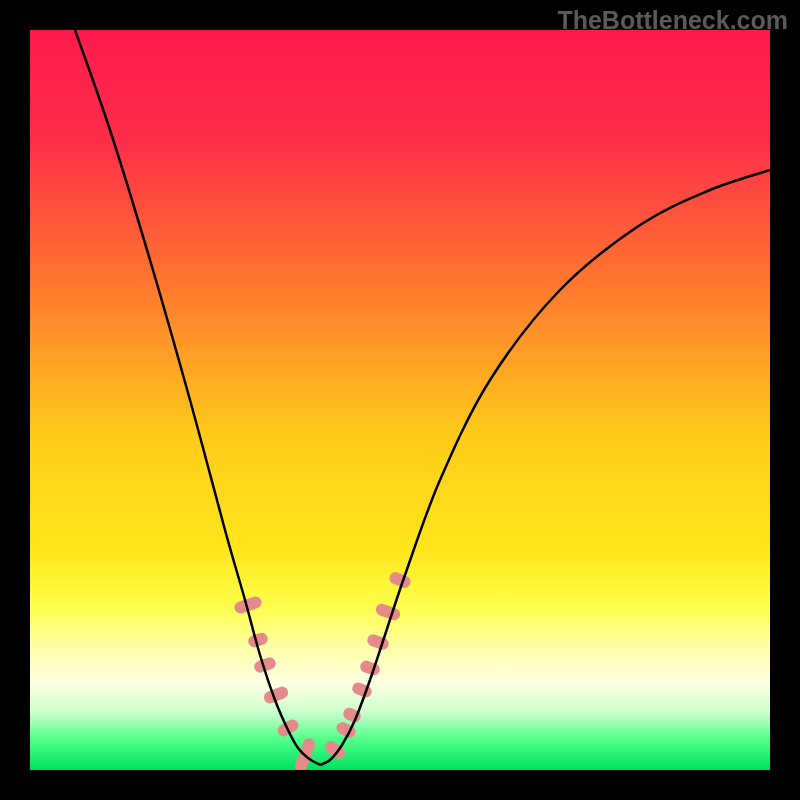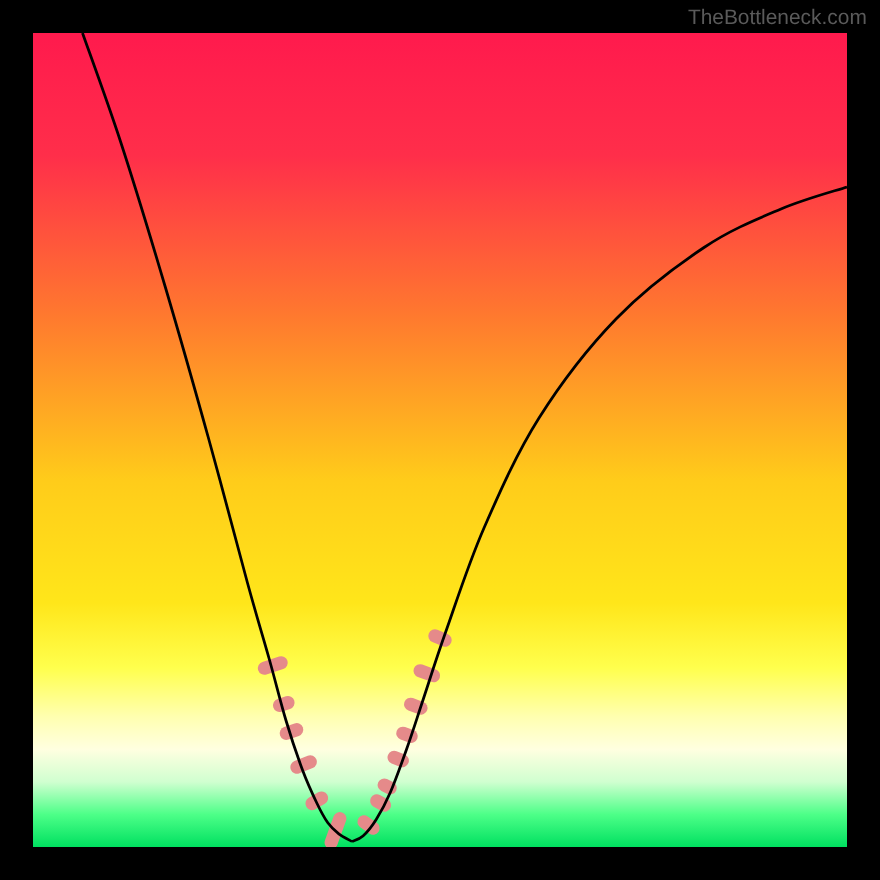--- a/index.html
+++ b/index.html
@@ -1,17 +1,17 @@
 <!DOCTYPE html>
 <html><head>
 <meta charset="utf-8">
 <style>
   * { margin: 0; padding: 0; box-sizing: border-box; }
   body { width: 800px; height: 800px; background: #000; position: relative; font-family: Arial, sans-serif; }
-  .watermark { position: absolute; top: 6px; right: 12px; color: #5a5a5a; font-size: 19px; font-weight: normal; z-index: 10; }
+  .watermark { position: absolute; top: 6px; right: 12px; color: #5a5a5a; font-size: 25px; font-weight: bold; z-index: 10; }
   .plot-area { position: absolute; top: 30px; left: 30px; width: 740px; height: 740px; }
   .gradient-bg { position: absolute; top: 0; left: 0; width: 100%; height: 100%; }
   .curve-layer { position: absolute; top: 0; left: 0; width: 100%; height: 100%; }
 </style>
 </head>
 <body>
 
 <div class="watermark">TheBottleneck.com</div>
 
 <div class="plot-area">

